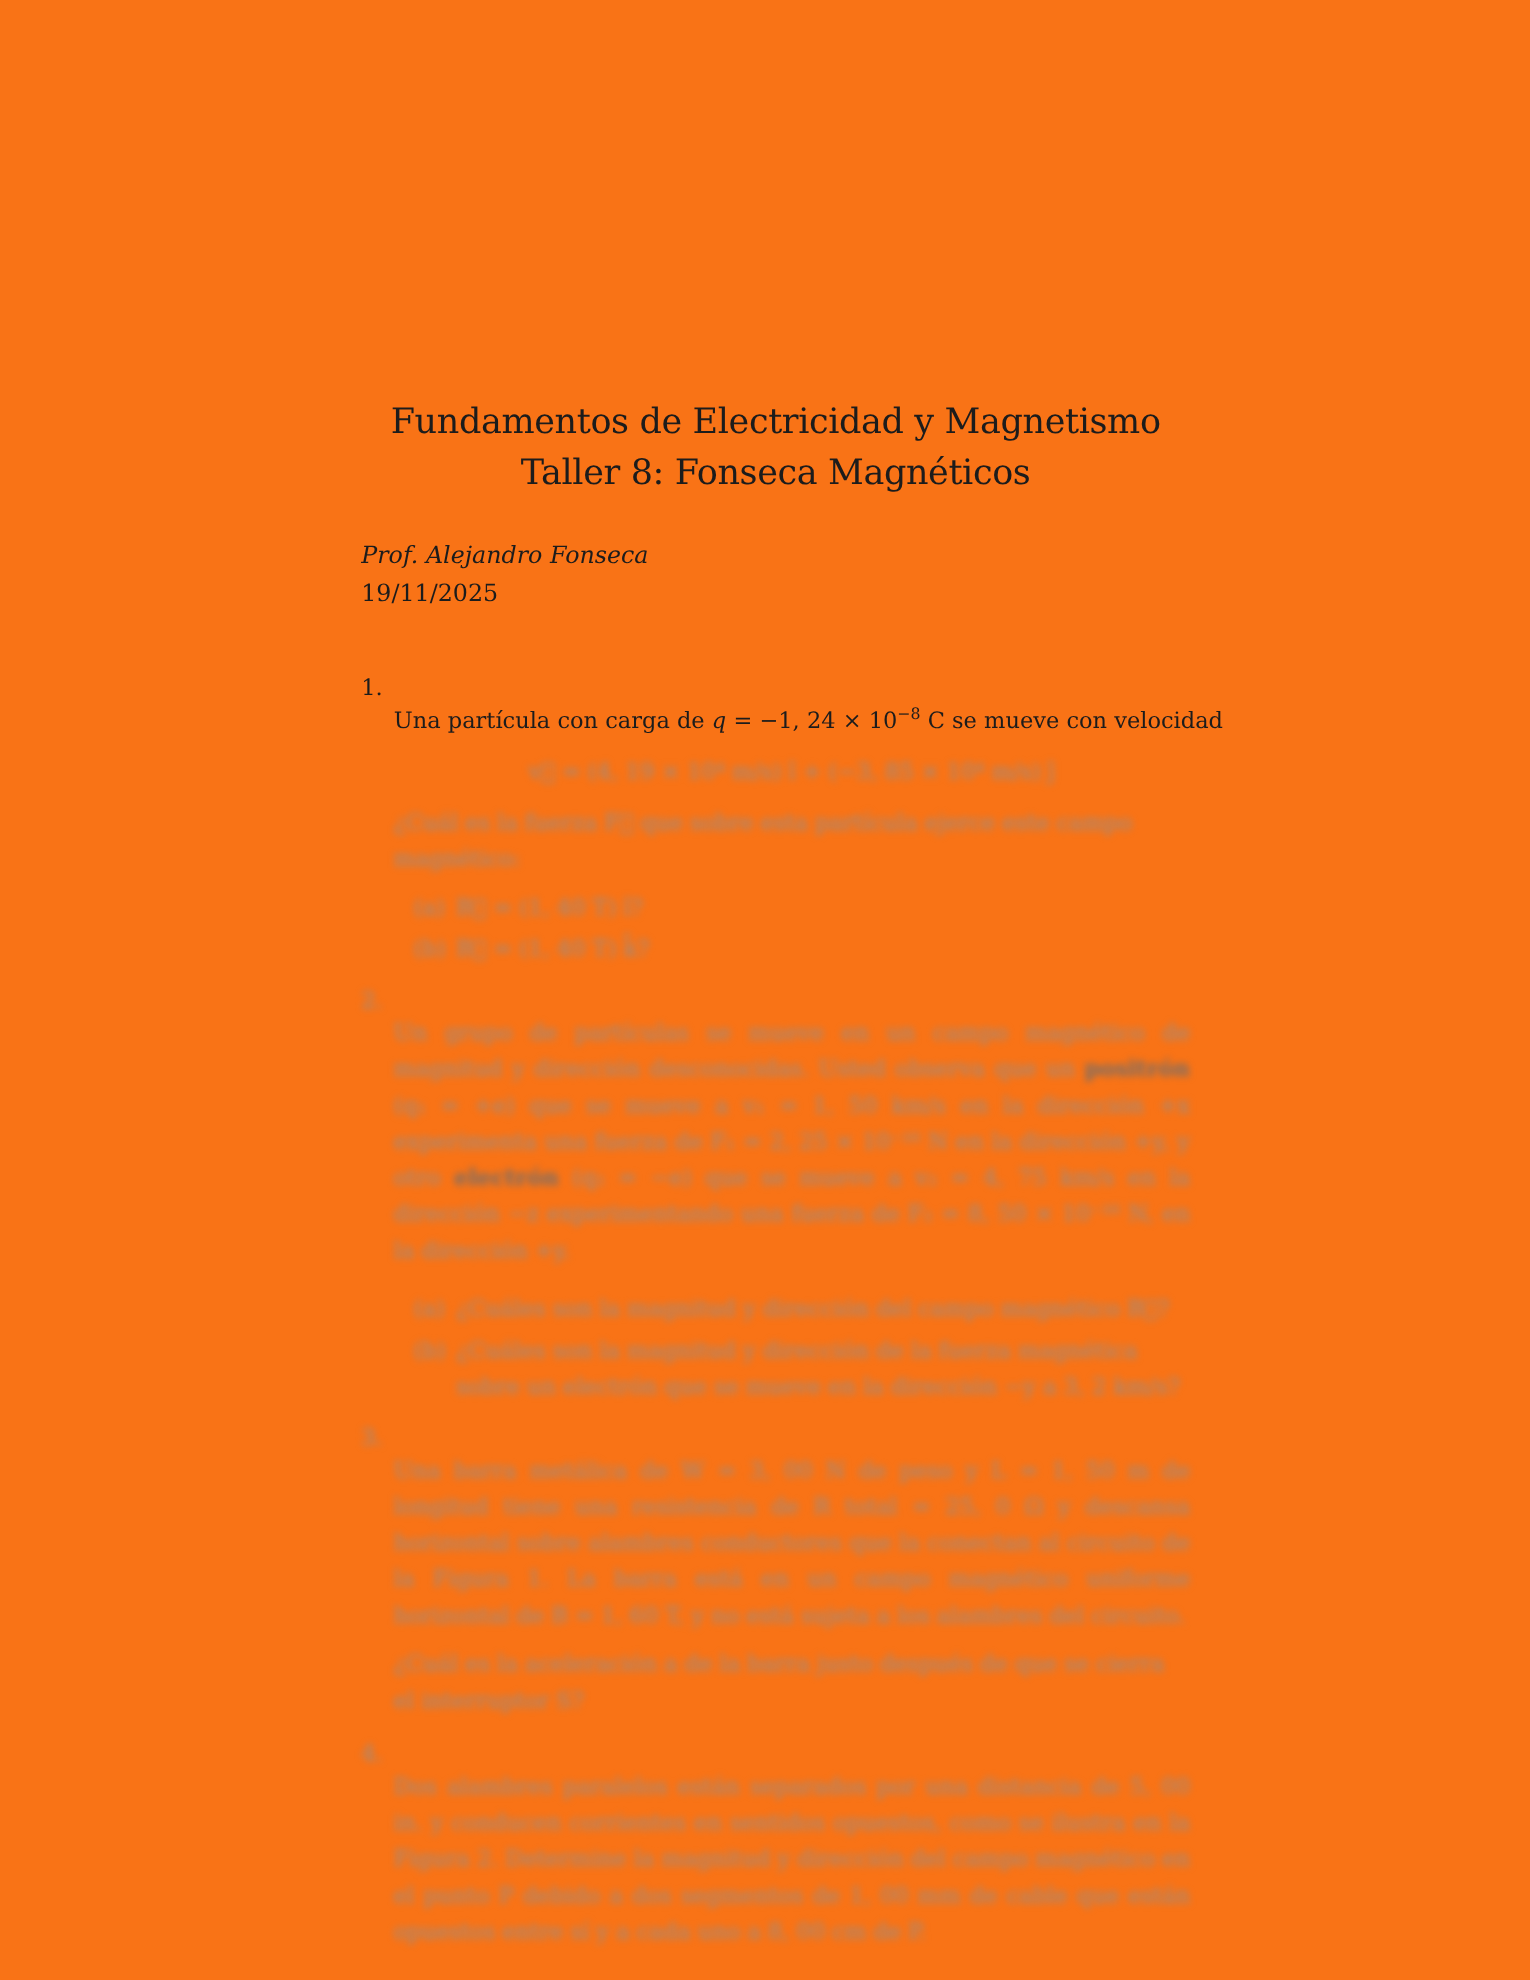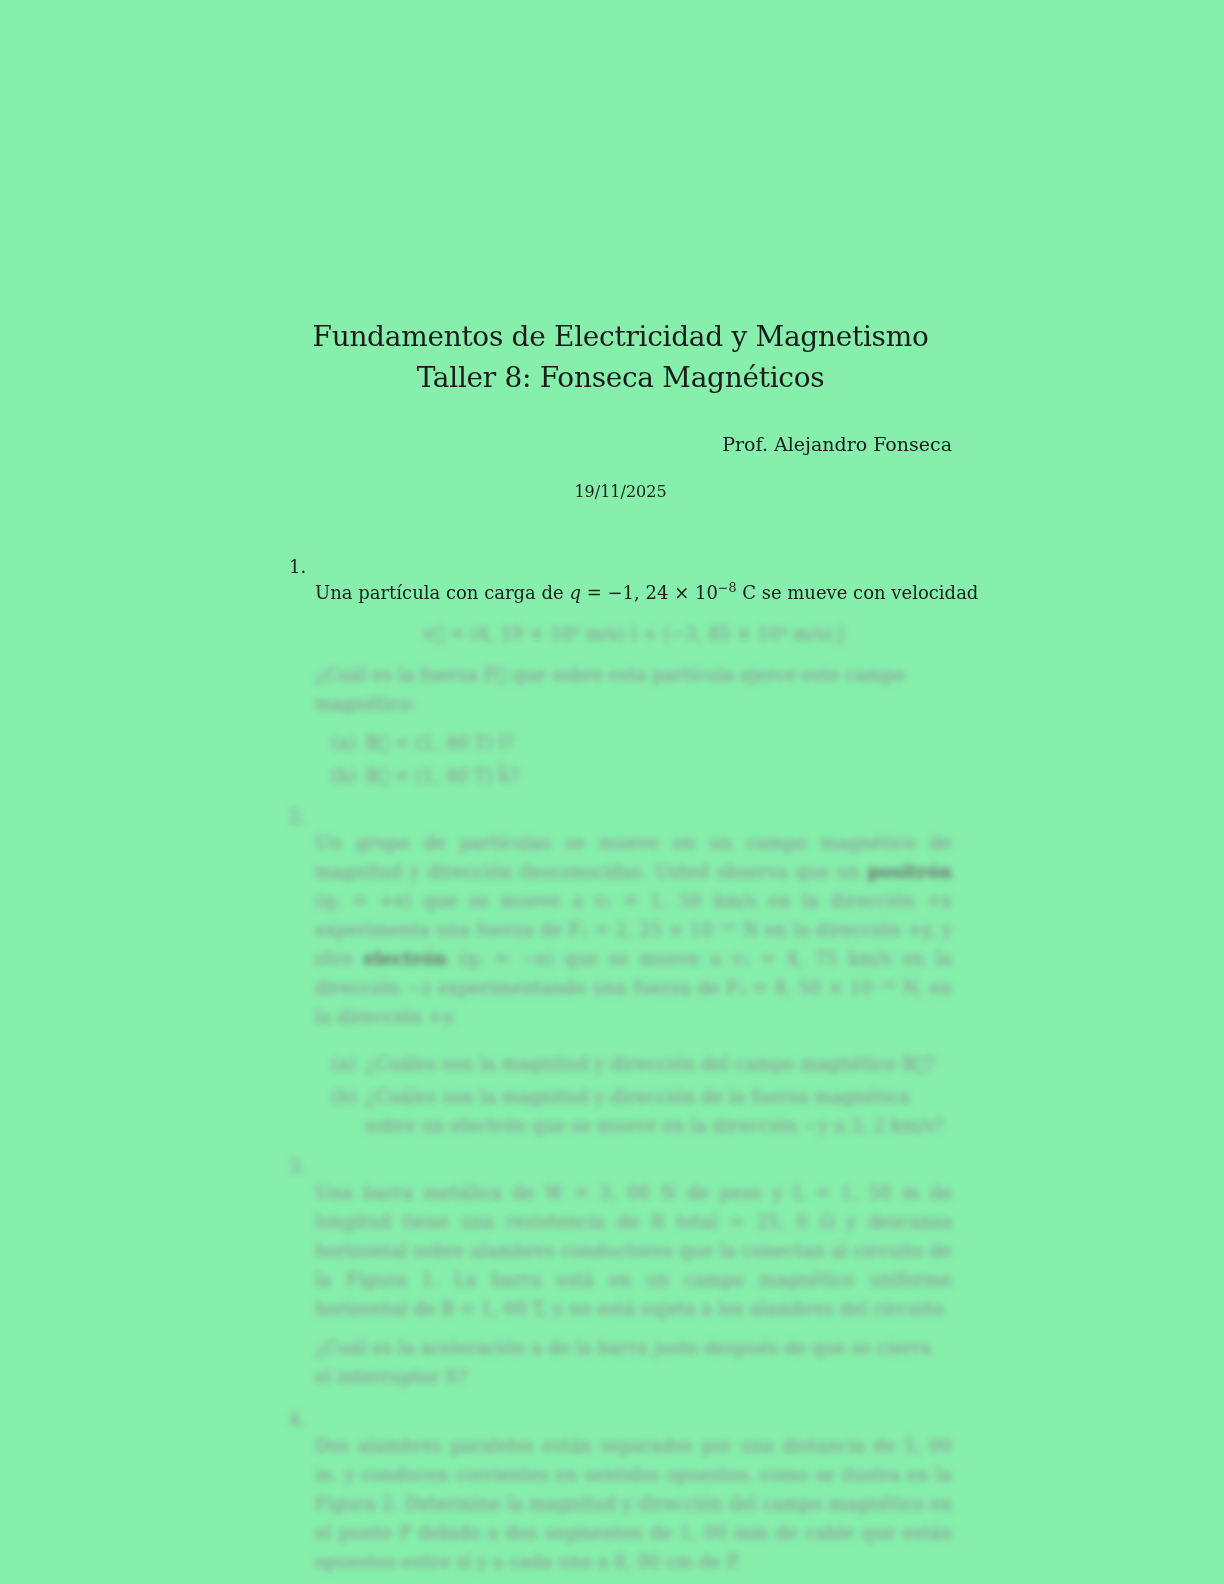--- a/index.html
+++ b/index.html
@@ -1,30 +1,30 @@
 <!DOCTYPE html>
 <html><head>
 <meta charset="utf-8">
 <style>
   html,body { margin:0; padding:0; }
   body { background:#e9e9e9; }
   .page {
     position:relative;
     width:1224px; height:1584px;
     margin:0 auto;
-    background:#86efac;
+    background:#f97316;
     font-family:"DejaVu Serif", serif;
     color:#1c1c1c;
     overflow:hidden;
   }
   .doc { position:absolute; left:289px; top:0; width:663px; }
 
   .title { margin:316px 0 0 0; text-align:center; font-size:28px; font-weight:400; line-height:41px; letter-spacing:-0.3px; }
-  .author { margin-top:32px; text-align:right; font-size:19px; line-height:29px; }
-  .date { margin-top:18px; text-align:center; font-size:16px; line-height:29px; }
+  .author { margin-top:32px; text-align:left; font-size:19px; line-height:29px;font-style:italic; }
+  .date { margin-top:2px; text-align:left; font-size:19px; line-height:29px; }
 
   .body-text { font-size:18px; line-height:29px; }
 
   .problem { display:flex; align-items:flex-start; }
   .problem .num { width:26px; flex:none; }
   .problem .content { flex:1 1 auto; min-width:0;margin-top:26px; }
 
   .p1 { margin-top:46px; }
   .p2 { margin-top:12px; }
   .p3 { margin-top:12px; }

